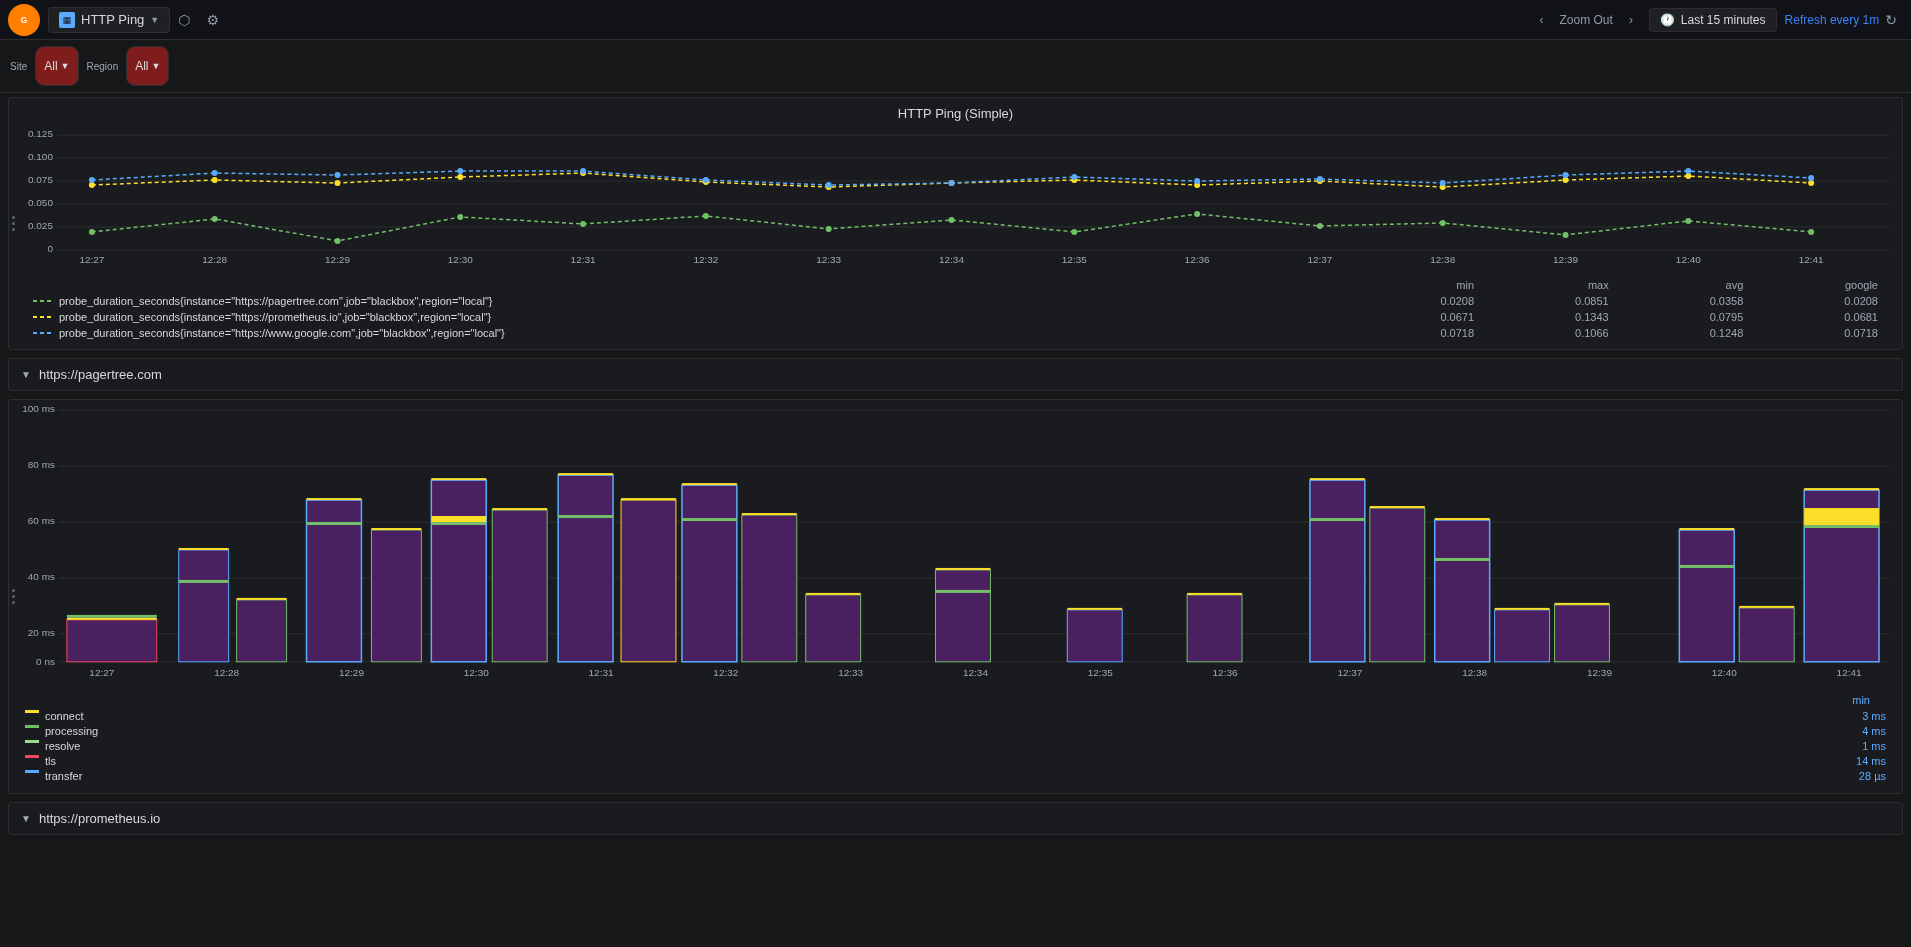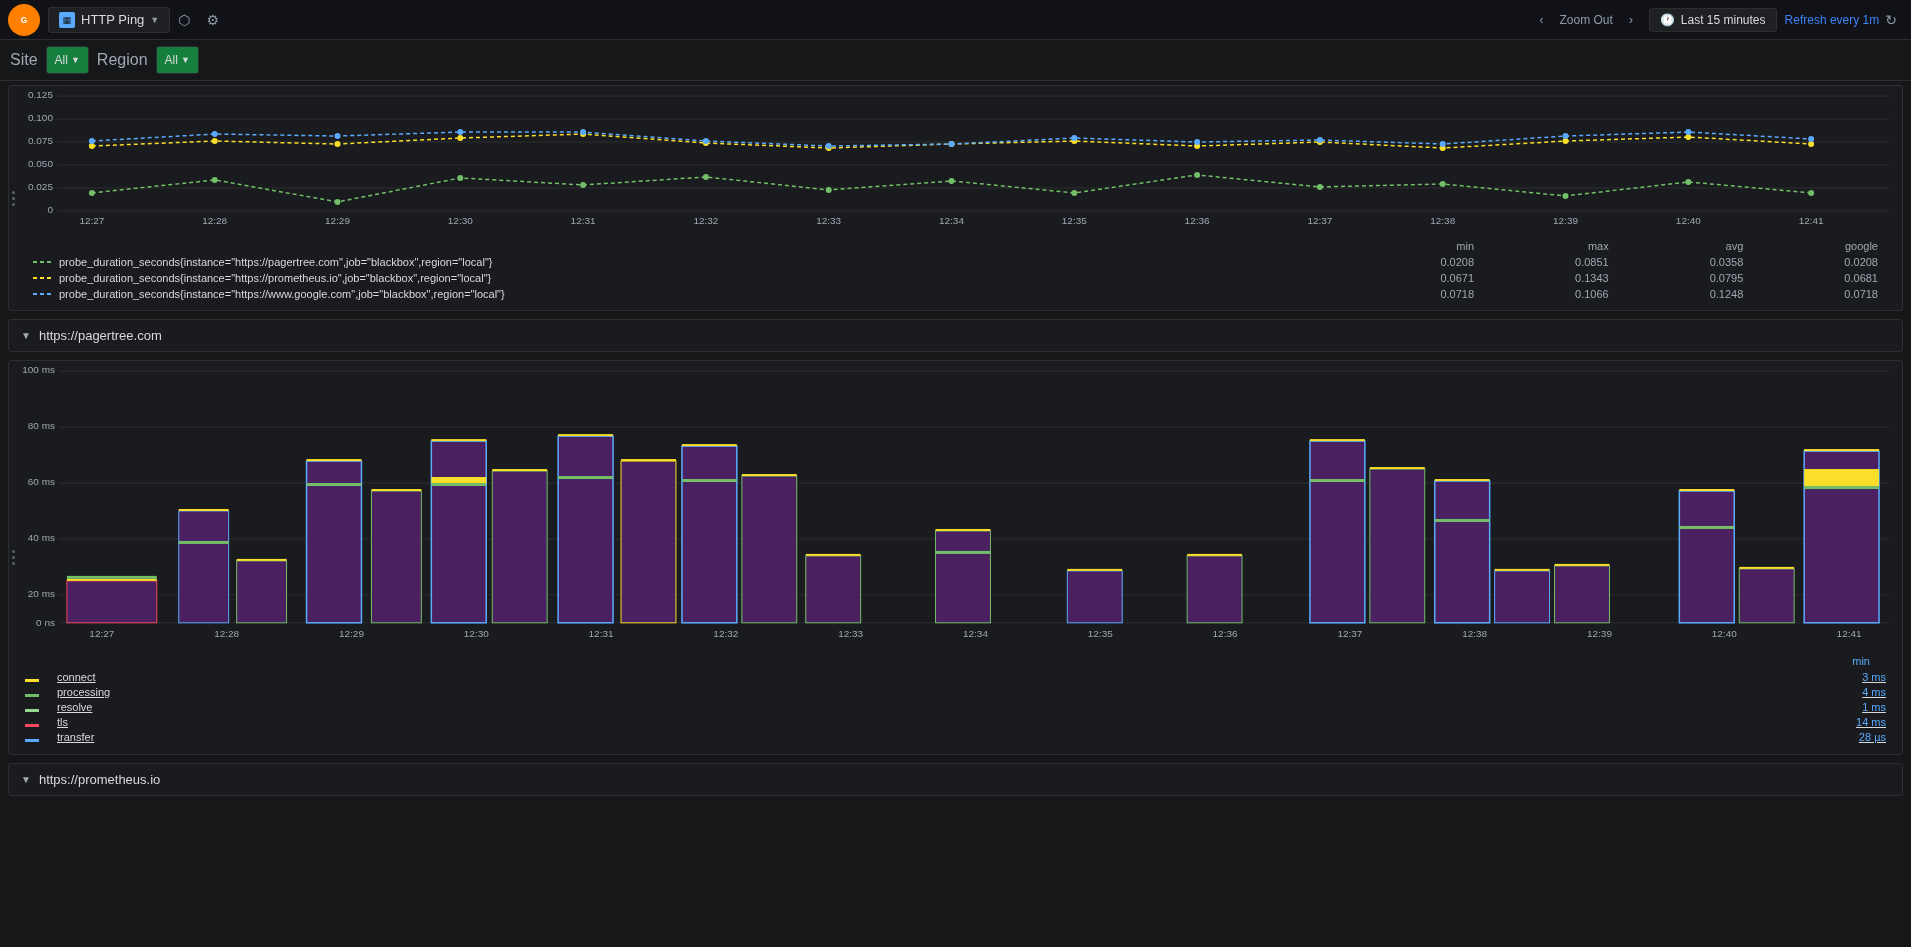--- a/index.html
+++ b/index.html
@@ -49,24 +49,24 @@
     .refresh-label { color: #3b82f6; font-size: 12px; margin-left: 8px; cursor: pointer; }
     .refresh-icon { background: none; border: none; color: #8e9ca8; cursor: pointer; padding: 4px 6px; font-size: 14px; }
 
     
     .filter-bar {
       background: #161719;
       padding: 6px 10px;
       display: flex; align-items: center; gap: 8px;
       border-bottom: 1px solid #2c2e30;
     }
-    .filter-label { color: #9fa7b3; font-size: 16px; }
+    .filter-label { color: #9fa7b3; font-size: 10px; }
     .filter-btn {
-      background: #15803d; border: 1px solid #2c2e30; border-radius: 3px;
-      padding: 6px 8px; cursor: pointer; color: #d8d9da; font-size: 12px;
+      background: #7f1d1d; border: 1px solid #2c2e30; border-radius: 9px;
+      padding: 12px 8px; cursor: pointer; color: #d8d9da; font-size: 12px;
       display: flex; align-items: center; gap: 3px;
     }
 
     
     .panel-container { padding: 4px 8px; }
     .panel {
       background: #1a1b1e;
       border: 1px solid #2c2e30;
       border-radius: 3px;
       margin-bottom: 8px;
@@ -105,21 +105,21 @@
       border-radius: 3px;
       padding: 8px 12px;
       margin-bottom: 8px;
       display: flex; align-items: center; gap: 8px;
       cursor: pointer; font-size: 13px;
     }
     .chevron { color: #9fa7b3; font-size: 10px; }
 
     
     .stacked-legend { padding: 6px 16px 8px; font-size: 11px; }
-    .stacked-legend-item { display: flex; align-items: flex-end; gap: 18px; margin-bottom: 3px; text-decoration: underline; }
+    .stacked-legend-item { display: flex; align-items: flex-start; gap: 6px; margin-bottom: 3px; }
     .stacked-legend-label { color: #d8d9da; flex: 1; }
     .stacked-legend-min { color: #5aabff; text-align: right; min-width: 60px; }
   </style>
 </head>
 <body>
 
 <div class="top-nav">
   <div class="grafana-logo">
     <svg viewBox="0 0 24 24" fill="white">
         <circle cx="12" cy="12" r="8" fill="#ff7f00"></circle>
@@ -164,20 +164,21 @@
 </div>
 
 <div class="panel-container">
 
   <div class="panel">
     <div class="panel-drag-handle">
       <div class="drag-dot"></div>
         <div class="drag-dot"></div>
         <div class="drag-dot"></div>
     </div>
+    <div class="panel-title">HTTP Ping (Simple)</div>
     <div class="chart-area">
       <svg class="chart" height="140" viewBox="0 0 1880 140">
 
         <text x="36" y="12" fill="#9fa7b3" font-size="10" text-anchor="end">0.125</text>
         <text x="36" y="35" fill="#9fa7b3" font-size="10" text-anchor="end">0.100</text>
         <text x="36" y="58" fill="#9fa7b3" font-size="10" text-anchor="end">0.075</text>
         <text x="36" y="81" fill="#9fa7b3" font-size="10" text-anchor="end">0.050</text>
         <text x="36" y="104" fill="#9fa7b3" font-size="10" text-anchor="end">0.025</text>
         <text x="36" y="127" fill="#9fa7b3" font-size="10" text-anchor="end">0</text>
 

